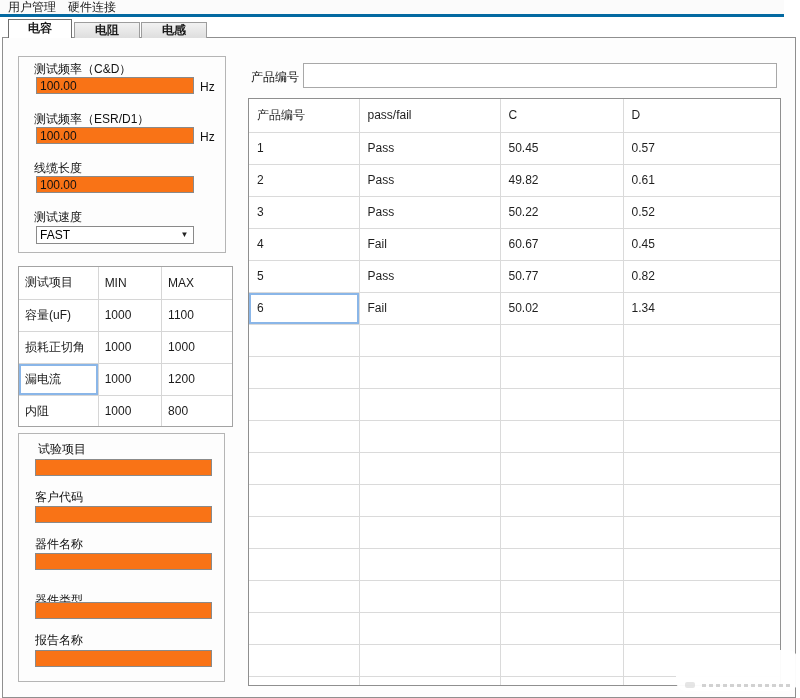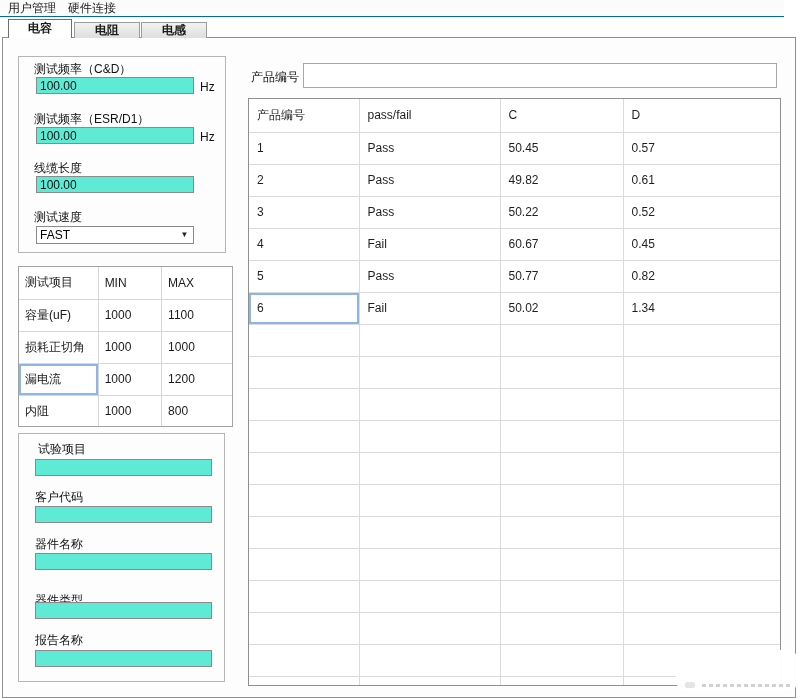--- a/index.html
+++ b/index.html
@@ -2,42 +2,42 @@
 <html><head>
 <meta charset="utf-8">
 <style>
   * { margin:0; padding:0; box-sizing:border-box; }
   html,body { width:800px; height:698px; }
   body { font-family:"Liberation Sans","DejaVu Sans",sans-serif; background:#ffffff; }
   .root { position:relative; width:800px; height:698px; background:#ffffff; overflow:hidden; }
 
   
   .menubar { position:absolute; left:0; top:0; width:784px; height:17px; background:#fbfbfb;
-             border-bottom:1px solid #0369a1; display:flex; align-items:center; padding-left:8px; }
+             border-bottom:3px solid #0369a1; display:flex; align-items:center; padding-left:8px; }
   .menu-item { font-size:12px; color:#1a1a1a; margin-right:12px; cursor:default; }
 
   
   .tab { position:absolute; text-align:center; font-size:12px; color:#1a1a1a; cursor:default;font-weight:bold; }
   .tab-active { left:8px; top:19px; width:64px; height:19px; background:#ffffff;
                 border:1px solid #6f6f6f; border-bottom:none; z-index:3; line-height:17px; }
   .tab-2 { left:74px; top:22px; width:66px; height:16px; background:linear-gradient(#f2f2f2,#dedede);
            border:1px solid #9d9d9d; border-bottom:none; z-index:1; line-height:14px; }
   .tab-3 { left:141px; top:22px; width:66px; height:16px; background:linear-gradient(#f2f2f2,#dedede);
            border:1px solid #9d9d9d; border-bottom:none; z-index:1; line-height:14px; }
 
   
   .page { position:absolute; left:2px; top:37px; width:794px; height:661px;
           border:1px solid #8f8f8f; background:#fdfdfd; z-index:0; }
 
   .groupbox { position:absolute; border:1px solid #b5b5b5; background:transparent; }
   .gb-a { left:18px; top:56px;  width:208px; height:197px; }
   .gb-b { left:18px; top:433px; width:207px; height:249px; }
 
   .lbl { position:absolute; font-size:12px; color:#111; white-space:nowrap; z-index:2; }
-  .tb  { position:absolute; height:17px; border:1px solid #8a8a8a; background:#5eead4;
+  .tb  { position:absolute; height:17px; border:1px solid #8a8a8a; background:#f97316;
          font-size:12px; color:#111; padding:0 3px; z-index:2;
          font-family:"Liberation Sans","DejaVu Sans",sans-serif; }
 
   .combo { position:absolute; left:36px; top:226px; width:158px; height:18px; border:1px solid #8a8a8a;
            background:#fff; font-size:12px; line-height:16px; padding-left:3px; z-index:2; cursor:default; }
   .combo .arrow { position:absolute; right:1px; top:1px; width:15px; height:14px; font-size:8px;
                   line-height:14px; text-align:center; color:#222; }
 
   
   .ltable-wrap { position:absolute; left:18px; top:266px; width:215px; height:161px;

